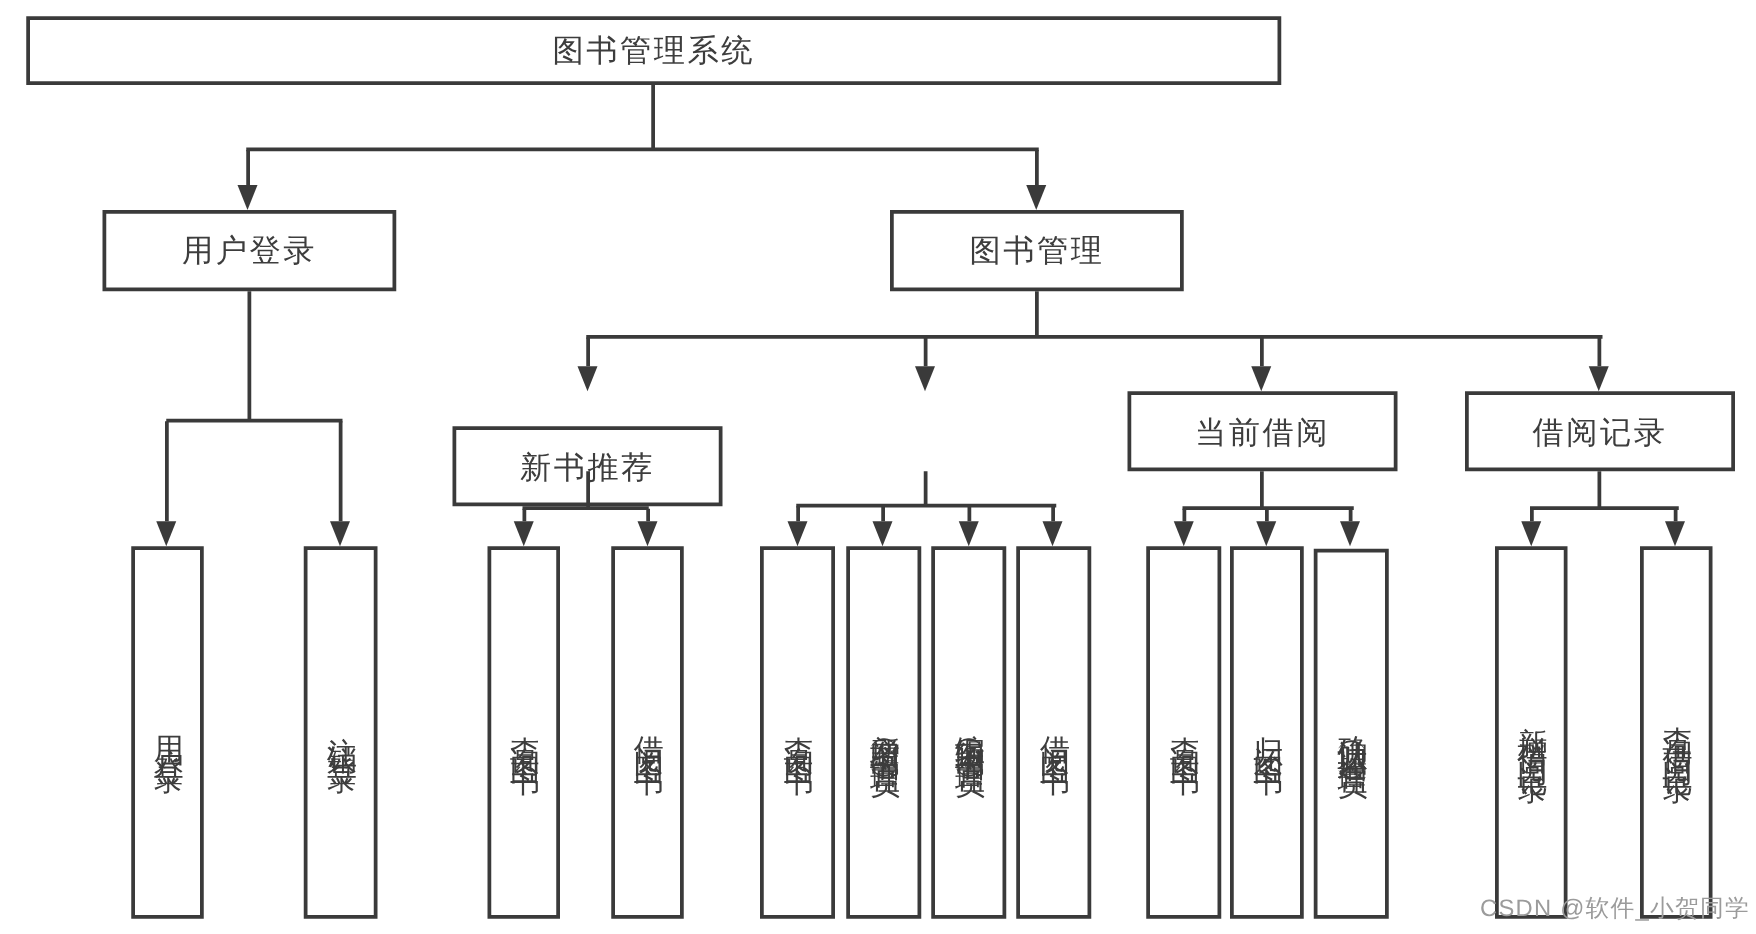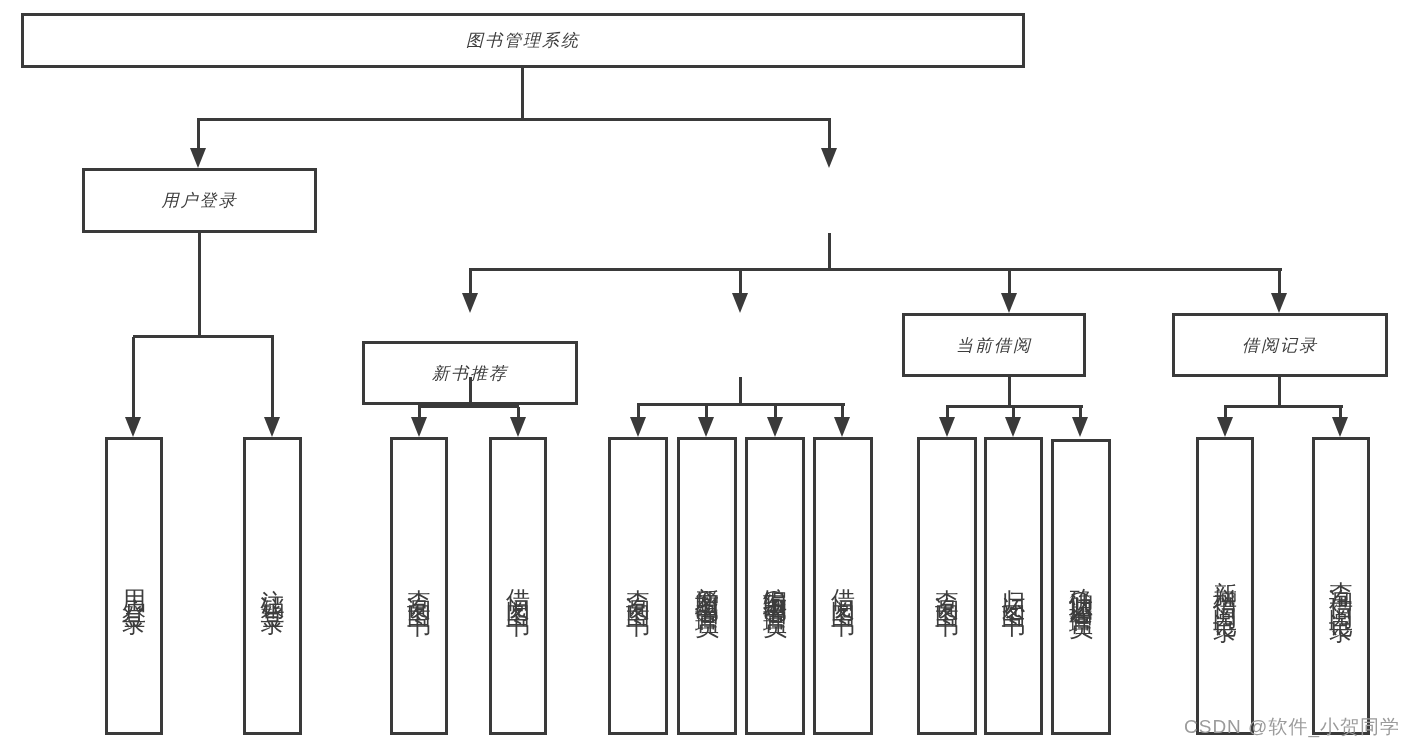--- a/index.html
+++ b/index.html
@@ -4,21 +4,21 @@
 <style>
   html,body{margin:0;padding:0;background:#ffffff;}
   .canvas{
     position:relative;width:1405px;height:747px;background:#ffffff;overflow:hidden;
     font-family:"Liberation Sans","DejaVu Sans",sans-serif;
   }
   
   .hbox{
     position:absolute;box-sizing:border-box;border:3px solid #3a3a3a;background:#fff;
     display:flex;align-items:center;justify-content:center;
-    font-size:17px;letter-spacing:2px;color:#3d3d3d;white-space:nowrap;font-style:italic;
+    font-size:25px;letter-spacing:2px;color:#3d3d3d;white-space:nowrap;
   }
   .vbox{
     position:absolute;box-sizing:border-box;border:3px solid #3a3a3a;background:#fff;
     display:flex;align-items:center;justify-content:center;
     color:#3d3d3d;
   }
   .vbox span{
     writing-mode:vertical-rl;text-orientation:mixed;
     font-size:24px;letter-spacing:8px;line-height:1;white-space:nowrap;
   }
@@ -49,20 +49,23 @@
   <div class="v" style="left:521px;top:68px;height:52px;"></div>
   <div class="h" style="left:197px;top:118px;width:634px;"></div>
   <div class="v" style="left:197px;top:120px;height:28px;"></div>
   <div class="arr" style="left:190px;top:148px;"></div>
   <div class="v" style="left:828px;top:120px;height:28px;"></div>
   <div class="arr" style="left:821px;top:148px;"></div>
 
   <div class="hbox" style="left:82px;top:168px;width:235px;height:65px;">
     <span>用户登录</span>
   </div>
+  <div class="hbox" style="left:712px;top:168px;width:235px;height:65px;">
+    <span>图书管理</span>
+  </div>
 
   <div class="v" style="left:198px;top:233px;height:104px;"></div>
   <div class="h" style="left:133px;top:335px;width:141px;"></div>
   <div class="v" style="left:132px;top:337px;height:80px;"></div>
   <div class="arr" style="left:125px;top:417px;"></div>
   <div class="v" style="left:271px;top:337px;height:80px;"></div>
   <div class="arr" style="left:264px;top:417px;"></div>
 
   <div class="v" style="left:828px;top:233px;height:37px;"></div>
   <div class="h" style="left:469px;top:268px;width:813px;"></div>
@@ -71,21 +74,21 @@
   <div class="v" style="left:739px;top:270px;height:23px;"></div>
   <div class="arr" style="left:732px;top:293px;"></div>
   <div class="v" style="left:1008px;top:270px;height:23px;"></div>
   <div class="arr" style="left:1001px;top:293px;"></div>
   <div class="v" style="left:1278px;top:270px;height:23px;"></div>
   <div class="arr" style="left:1271px;top:293px;"></div>
 
   <div class="hbox" style="left:362px;top:313px;width:216px;height:64px;margin-top:28px;">
     <span>新书推荐</span>
   </div>
-  <div class="hbox" style="left:902px;top:313px;width:184px;height:64px;">
+  <div class="hbox" style="left:902px;top:313px;width:216px;height:64px;">
     <span>当前借阅</span>
   </div>
   <div class="hbox" style="left:1172px;top:313px;width:216px;height:64px;">
     <span>借阅记录</span>
   </div>
 
   <div class="v" style="left:469px;top:377px;height:30px;"></div>
   <div class="h" style="left:418px;top:405px;width:101px;"></div>
   <div class="v" style="left:418px;top:407px;height:10px;"></div>
   <div class="arr" style="left:411px;top:417px;"></div>

